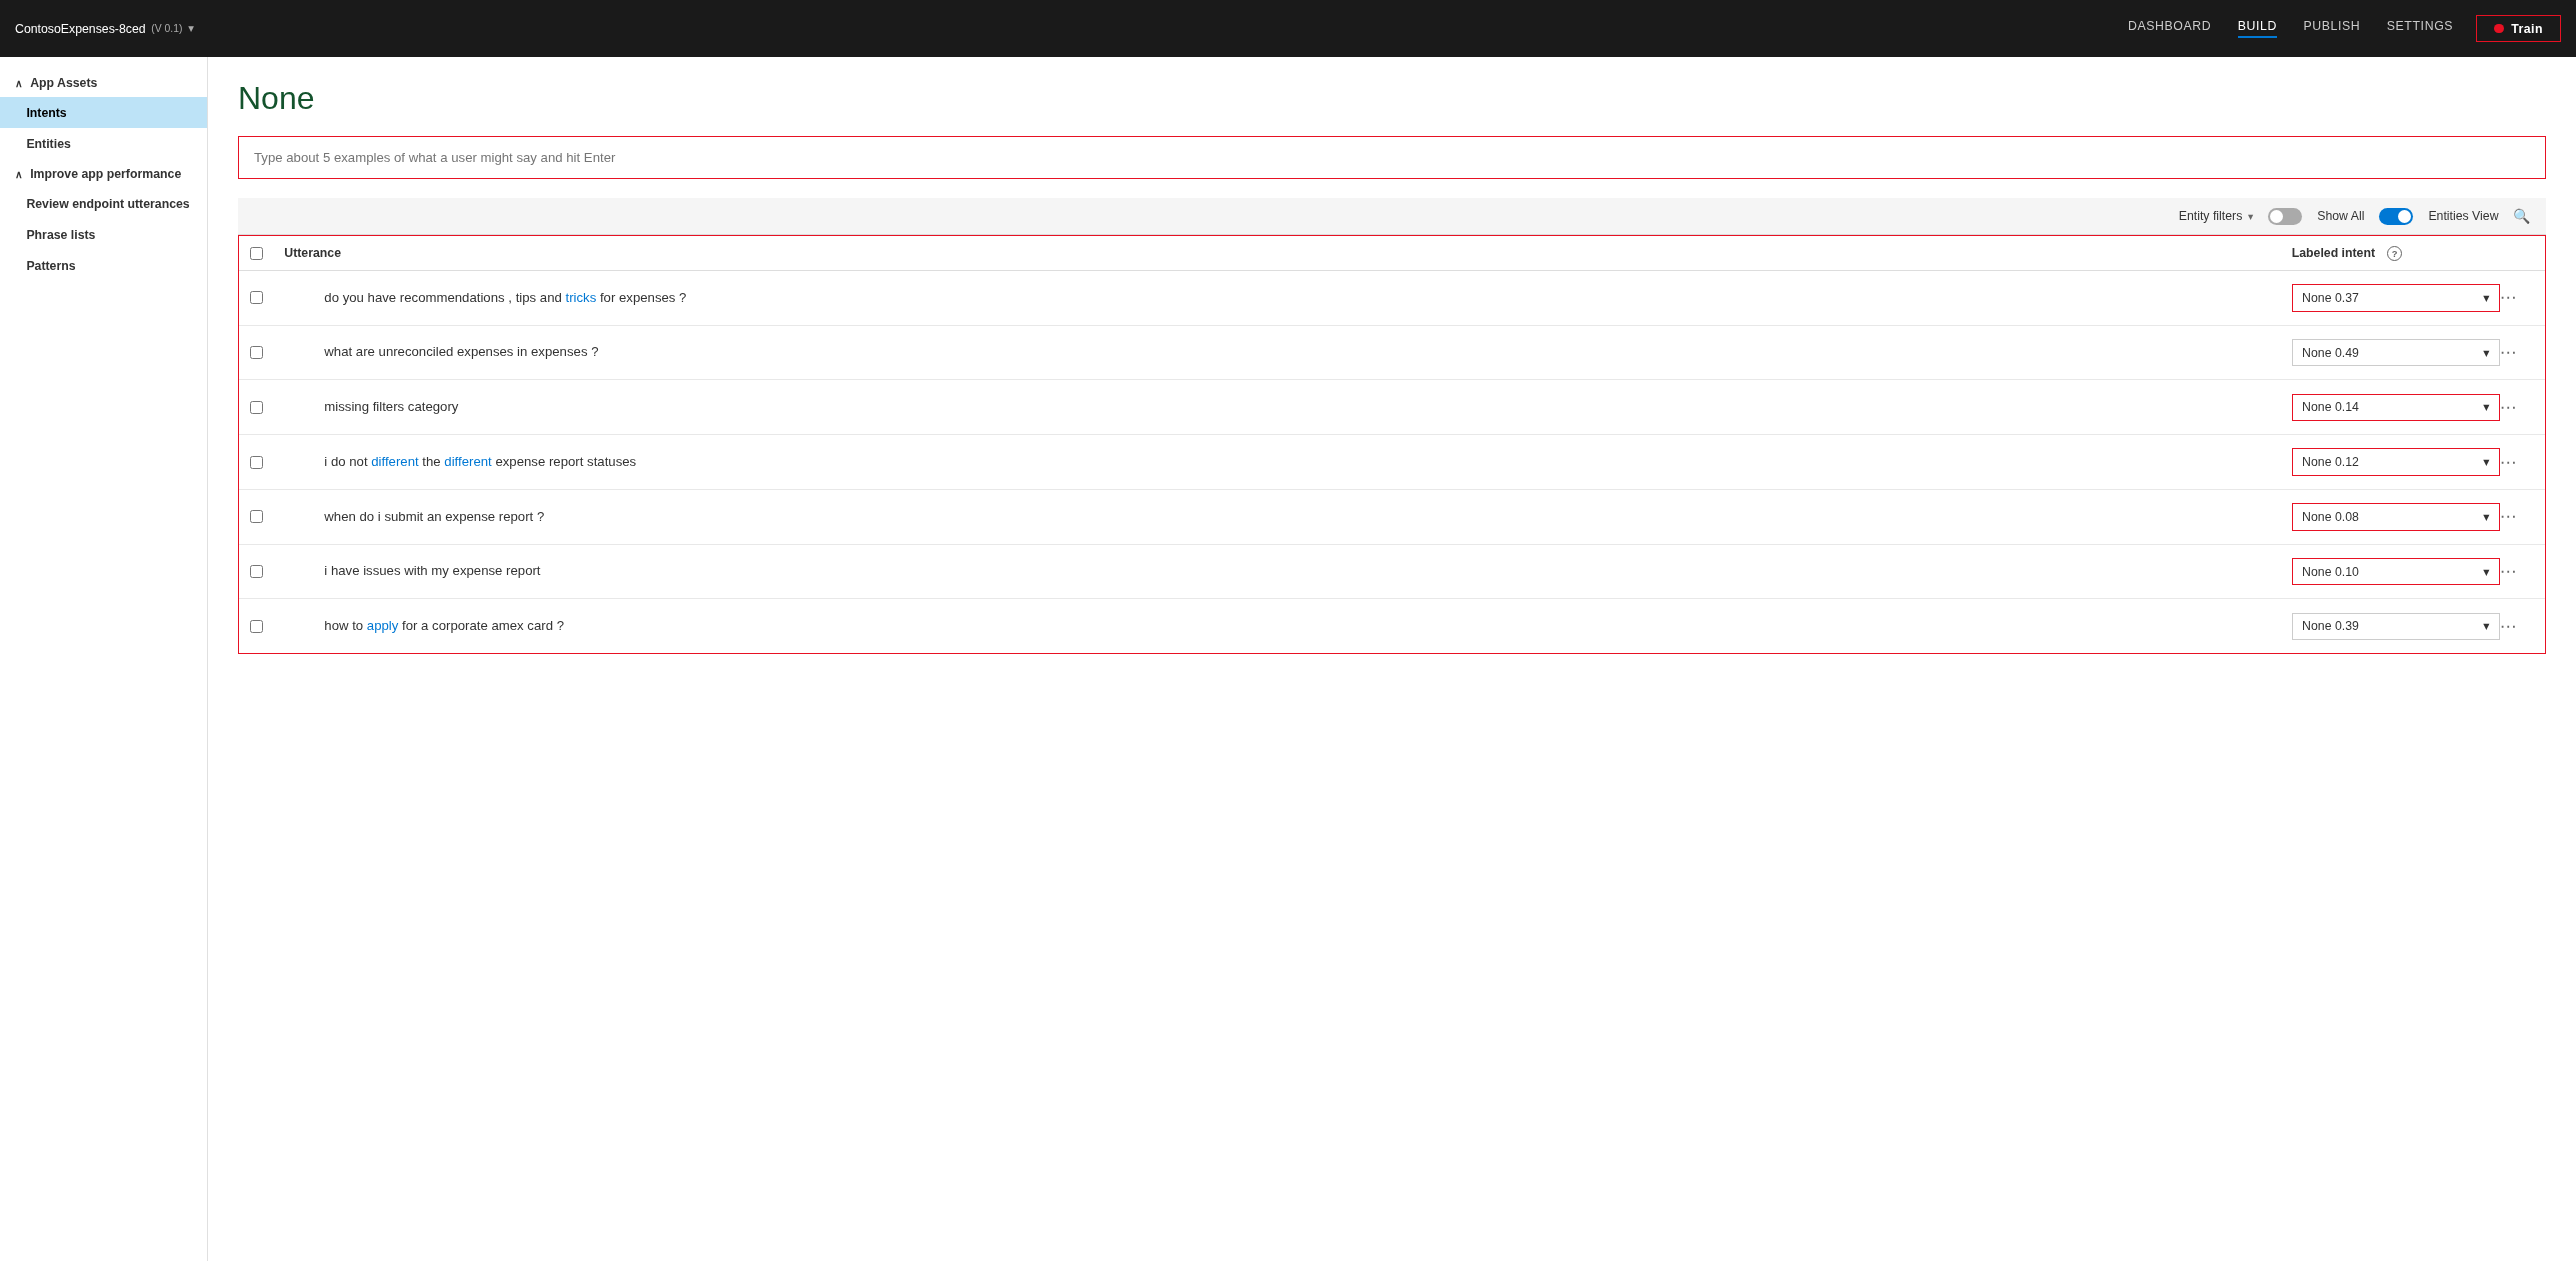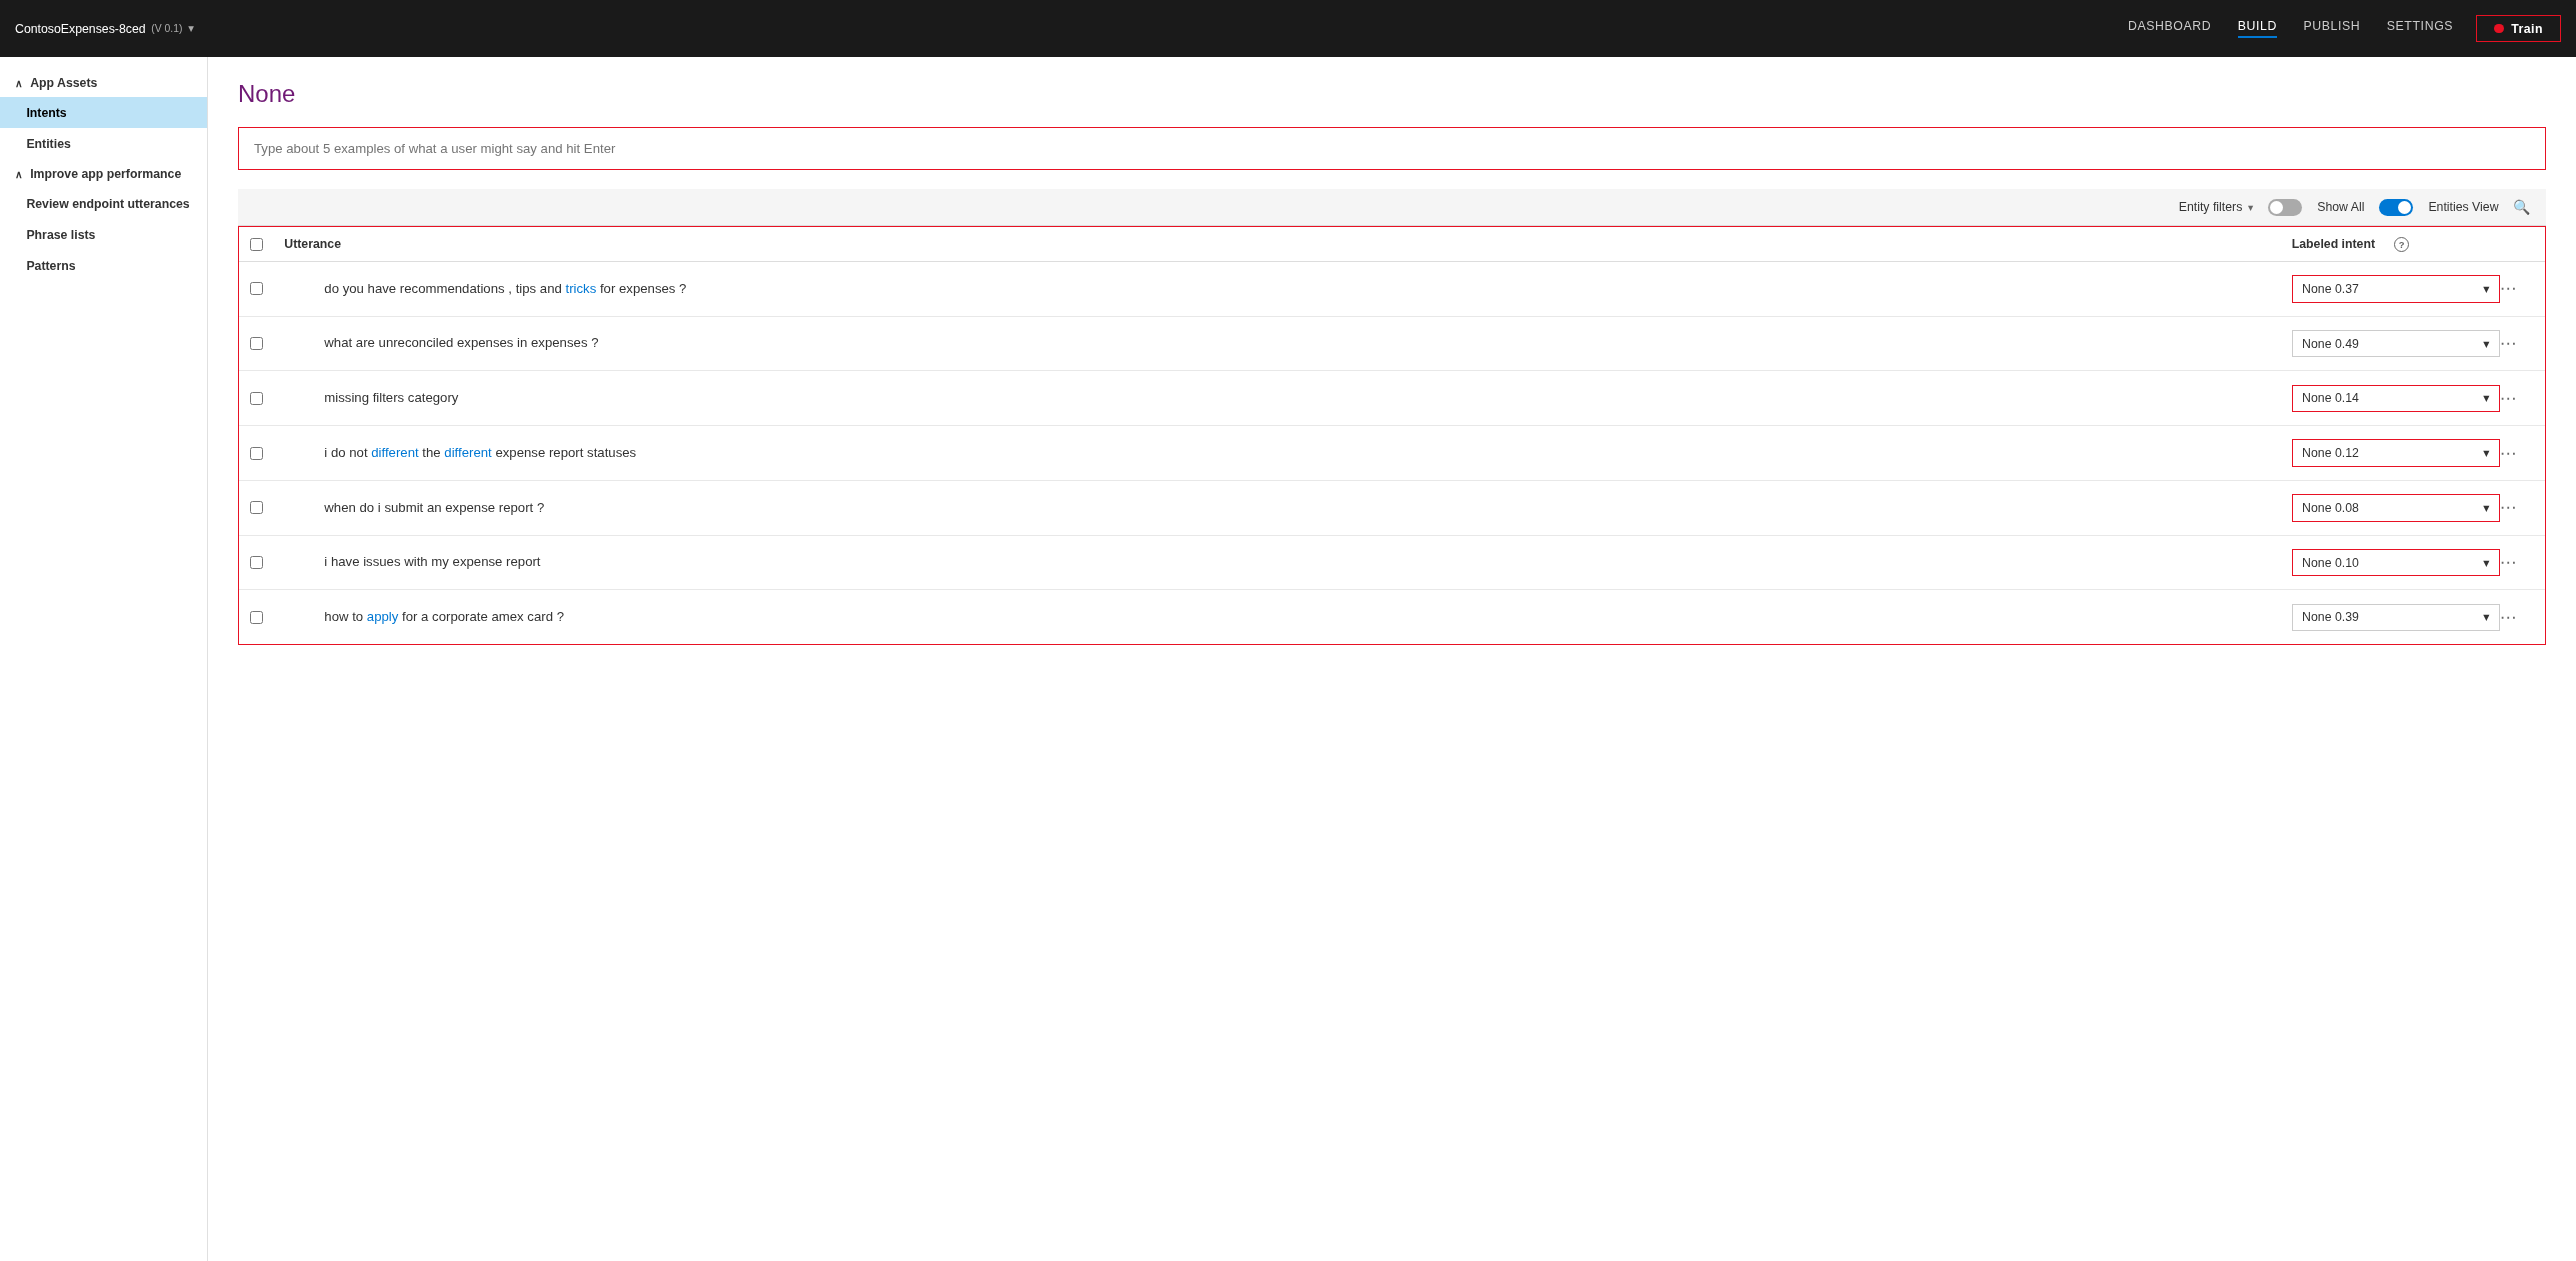--- a/index.html
+++ b/index.html
@@ -80,21 +80,21 @@
       color: #333;
       cursor: pointer;
       font-weight: bold;
     }
     .sidebar-item.active { background: #bde3f7; color: #000; }
     .chevron-icon { font-size: 10.4px; }
 
     
     .content { flex: 1; overflow-y: auto; padding: 23px 30px; background: #fff; }
 
-    .page-title { font-size: 24px; font-weight: 300; color: #701a75; margin-bottom: 19px; }
+    .page-title { font-size: 32px; font-weight: 300; color: #14532d; margin-bottom: 19px; }
 
     
     .utterance-input-wrap {
       border: 1.9px solid #e81123;
       padding: 0;
       margin-bottom: 19px;
       background: #fff;
     }
     .utterance-input {
       width: 100%;
@@ -132,21 +132,21 @@
     .table-header {
       display: grid;
       grid-template-columns: 34px 1fr 208px 34px;
       align-items: center;
       padding: 9.4px 11.3px;
       border-bottom: 0.9px solid #ddd;
       background: #fff;
     }
     .col-check { display: flex; align-items: center; }
     .col-utterance { font-size: 12.3px; font-weight: 600; color: #333; }
-    .col-intent { font-size: 12.3px; font-weight: 600; color: #333; display: flex; align-items: center; gap: 19px; }
+    .col-intent { font-size: 12.3px; font-weight: 600; color: #333; display: flex; align-items: center; gap: 12px; }
     .question-icon { display: inline-block; width: 15px; height: 15px; border: 0.9px solid #666; border-radius: 50%; text-align: center; line-height: 13.2px; font-size: 9.4px; color: #666; }
 
     .table-row {
       display: grid;
       grid-template-columns: 34px 1fr 208px 34px;
       align-items: center;
       padding: 13.2px 11.3px;
       border-bottom: 0.9px solid #e8e8e8;
       background: #fff;
     }

